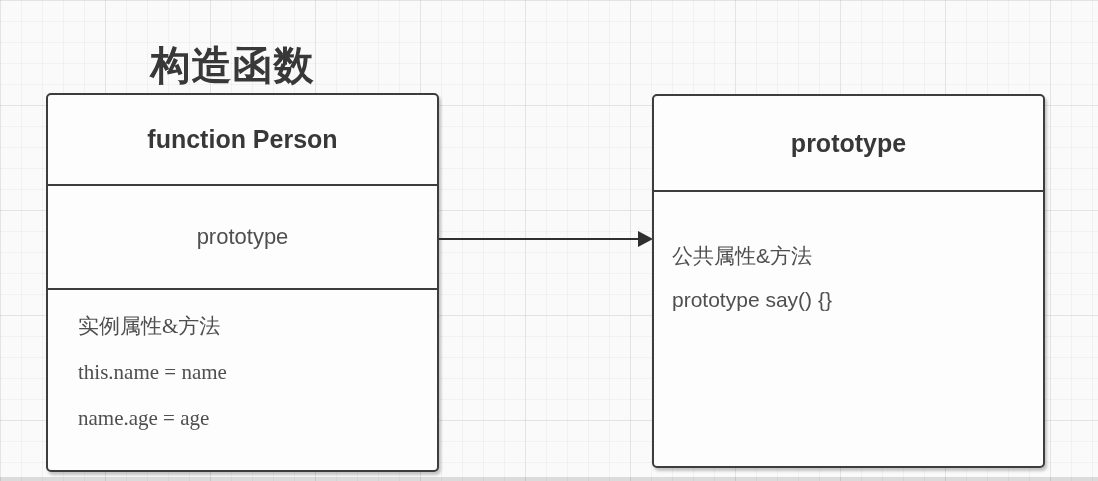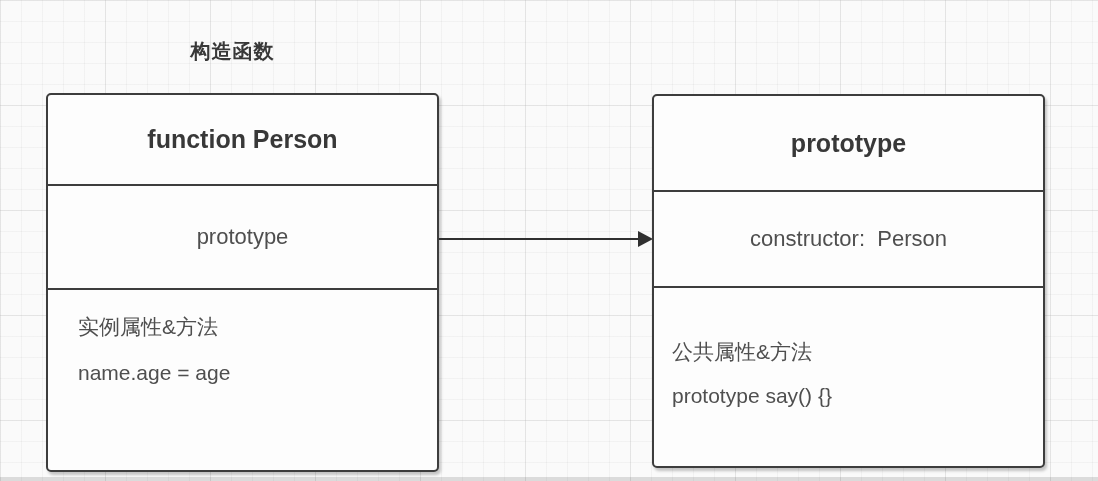--- a/index.html
+++ b/index.html
@@ -25,21 +25,21 @@
     left: 0; right: 0; bottom: 0;
     height: 4px;
     background: rgba(0,0,0,0.12);
   }
 
   .diagram-title {
     position: absolute;
     top: 38px;
     width: 393px;
     text-align: center;
-    font-size: 20px;
+    font-size: 40px;
     font-weight: 700;
     letter-spacing: 1px;
     color: var(--heading_text, #383838);
   }
   .title-left  { left: 36px; }
   .title-right { left: 652px; }
 
   .uml-box {
     position: absolute;
     display: flex;
@@ -78,21 +78,21 @@
     white-space: pre;
   }
   .box-left  .row-middle { height: 104px; }
   .box-right .row-middle { height: 96px; }
 
   .row-body {
     flex: 1;
     font-size: 21px;
     color: var(--body_text, #4f4f4f);
   }
-  .box-left  .row-body { padding: 23px 10px 16px 30px; }
+  .box-left  .row-body { padding: 23px 10px 16px 30px; font-family: Liberation Serif, serif; }
   .box-right .row-body { padding: 50px 10px 0 18px; }
 
   .body-line { line-height: 27px; }
   .box-left  .body-line { margin-bottom: 19px; }
   .box-right .body-line { margin-bottom: 17px; }
 
   .arrow-connector {
     position: absolute;
     left: 439px;
     top: 226px;
@@ -124,32 +124,32 @@
 <div class="canvas">
 
   <div class="diagram-title title-left">构造函数</div>
 
 
   <div class="uml-box box-left">
     <div class="row row-header">function Person</div>
     <div class="row row-middle">prototype</div>
     <div class="row row-body">
       <div class="body-line">实例属性&amp;方法</div>
+      <div class="body-line">this.name = name</div>
       <div class="body-line">name.age = age</div>
     </div>
   </div>
 
   <div class="arrow-connector">
     <div class="arrow-line"></div>
     <div class="arrow-head"></div>
   </div>
 
   <div class="uml-box box-right">
     <div class="row row-header">prototype</div>
-    <div class="row row-middle">constructor:  Person</div>
     <div class="row row-body">
       <div class="body-line">公共属性&amp;方法</div>
       <div class="body-line">prototype say() {}</div>
     </div>
   </div>
 
   <div class="bottom-edge"></div>
 </div>
 
 </body></html>

